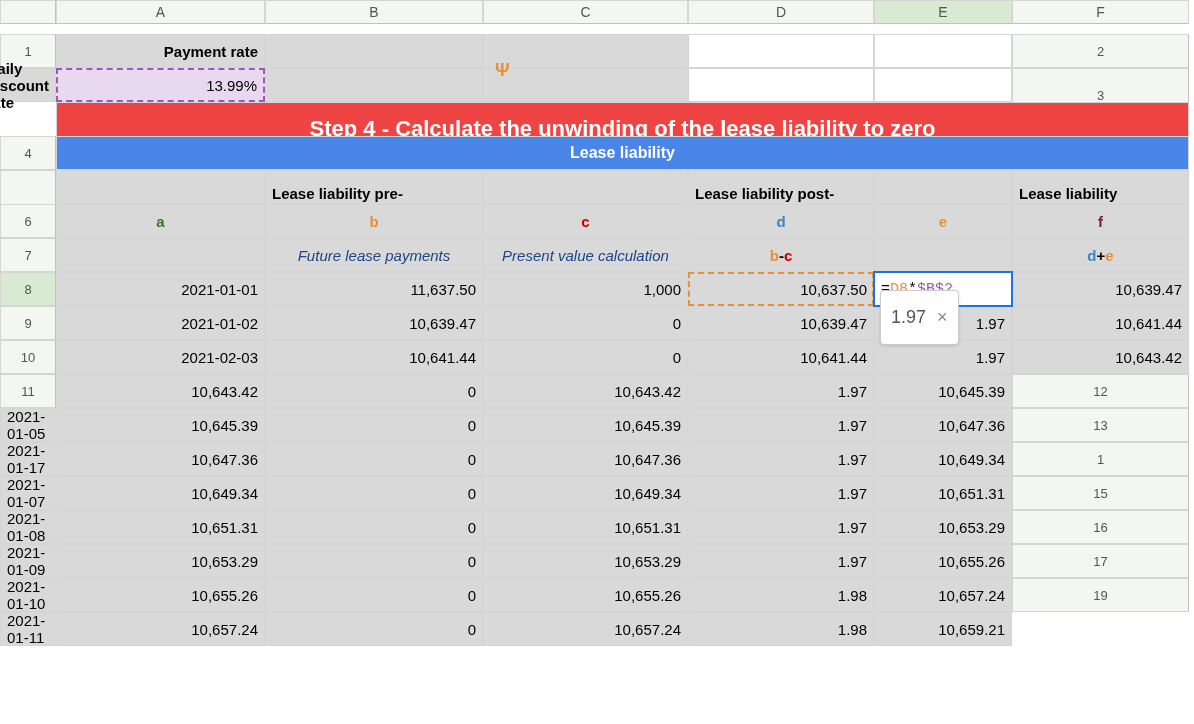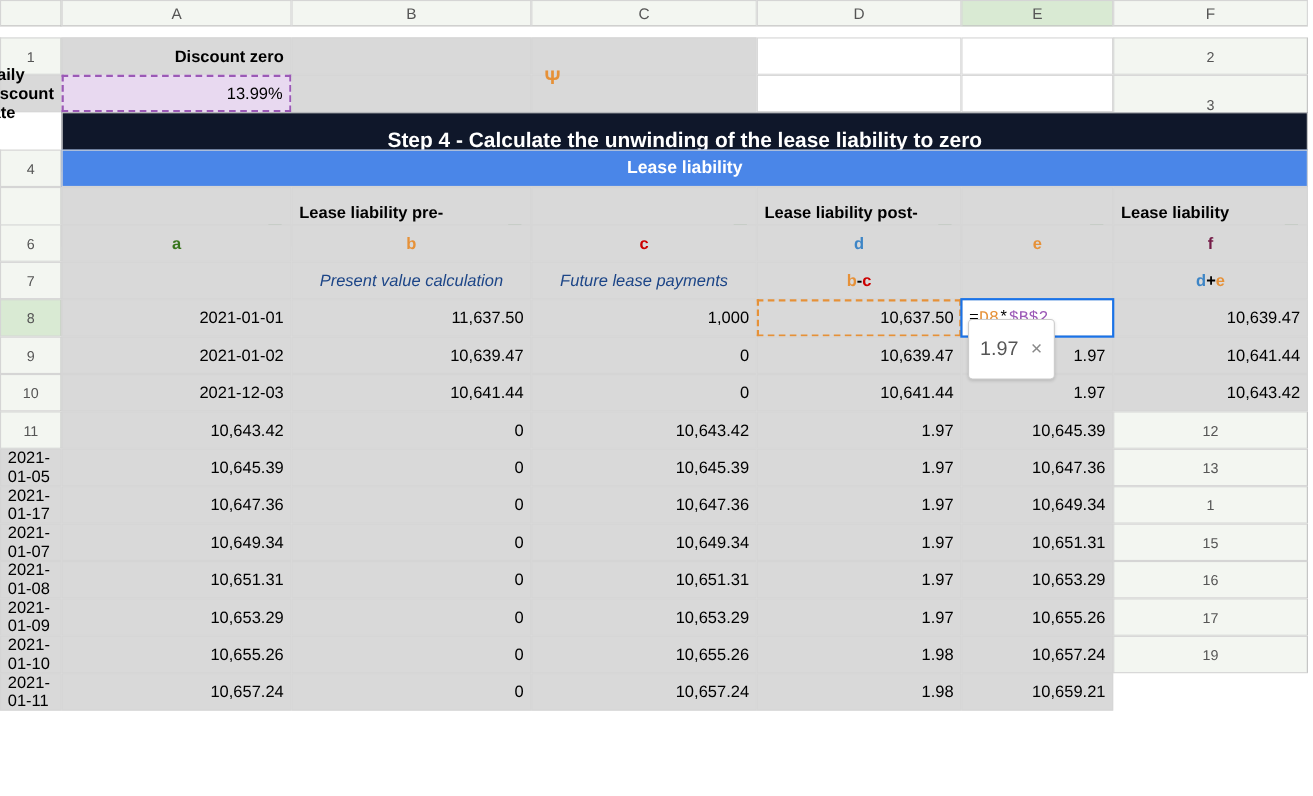--- a/index.html
+++ b/index.html
@@ -45,25 +45,25 @@
     border-right: 1px solid #c0c0c0;
   }
   .col-header.sel { background: #d9ead3; }
   .row-header.sel { background: #d9ead3; }
   .bold { font-weight: 700; }
   .right { justify-content: flex-end; }
   .center { justify-content: center; }
   .italic { font-style: italic; }
   .data-bg { background: #d9d9d9; }
   .step4 {
-    background: #0f172a;
+    background: #ef4444;
     color: #fff;
     font-weight: 700;
     justify-content: center;
-    font-size: 19px;
+    font-size: 22px;
   }
   .lease-hdr {
     background: #4a86e8;
     color: #fff;
     font-weight: 700;
     justify-content: center;
     font-size: 16px;
   }
   .col-lbl {
     display: flex;
@@ -158,21 +158,21 @@
 
   <div class="cell corner r1"></div>
   <div class="cell col-header r1">A</div>
   <div class="cell col-header r1">B</div>
   <div class="cell col-header r1">C</div>
   <div class="cell col-header r1">D</div>
   <div class="cell col-header r1 sel">E</div>
   <div class="cell col-header r1">F</div>
 
   <div class="cell row-header">1</div>
-  <div class="cell data-bg bold right">Discount zero</div>
+  <div class="cell data-bg bold right">Payment rate</div>
   <div class="cell data-bg"></div>
   <div class="cell data-bg"></div>
   <div class="cell"></div>
   <div class="cell"></div>
 
   <div class="cell row-header">2</div>
   <div class="cell data-bg bold right">Daily discount rate</div>
   <div class="cell dashed-purple right">13.99%</div>
   <div class="cell data-bg"></div>
   <div class="cell data-bg"></div>
@@ -238,22 +238,22 @@
   <div class="cell row-header">6</div>
   <div class="cell data-bg center lc-a">a</div>
   <div class="cell data-bg center lc-b">b</div>
   <div class="cell data-bg center lc-c">c</div>
   <div class="cell data-bg center lc-d">d</div>
   <div class="cell data-bg center lc-e">e</div>
   <div class="cell data-bg center lc-f">f</div>
 
   <div class="cell row-header">7</div>
   <div class="cell data-bg"></div>
+  <div class="cell data-bg center italic" style="color:#1c4587">Future lease payments</div>
   <div class="cell data-bg center italic" style="color:#1c4587">Present value calculation</div>
-  <div class="cell data-bg center italic" style="color:#1c4587">Future lease payments</div>
   <div class="cell data-bg center bold">
     <span class="lc-b">b</span>
     <span style="color:#000"> - </span>
     <span class="lc-c">c</span>
   </div>
   <div class="cell data-bg"></div>
   <div class="cell data-bg center bold">
     <span class="lc-d">d</span>
     <span style="color:#000">  + </span>
     <span class="lc-e">e</span>
@@ -269,21 +269,21 @@
     </div>
     <div class="cell data-bg right">10,639.47</div>
     <div class="cell row-header">9</div>
     <div class="cell data-bg right">2021-01-02</div>
     <div class="cell data-bg right">10,639.47</div>
     <div class="cell data-bg right">0</div>
     <div class="cell data-bg right">10,639.47</div>
     <div class="cell data-bg right">1.97</div>
     <div class="cell data-bg right">10,641.44</div>
     <div class="cell row-header">10</div>
-    <div class="cell data-bg right">2021-12-03</div>
+    <div class="cell data-bg right">2021-02-03</div>
     <div class="cell data-bg right">10,641.44</div>
     <div class="cell data-bg right">0</div>
     <div class="cell data-bg right">10,641.44</div>
     <div class="cell data-bg right">1.97</div>
     <div class="cell data-bg right">10,643.42</div>
     <div class="cell row-header">11</div>
     <div class="cell data-bg right">10,643.42</div>
     <div class="cell data-bg right">0</div>
     <div class="cell data-bg right">10,643.42</div>
     <div class="cell data-bg right">1.97</div>

